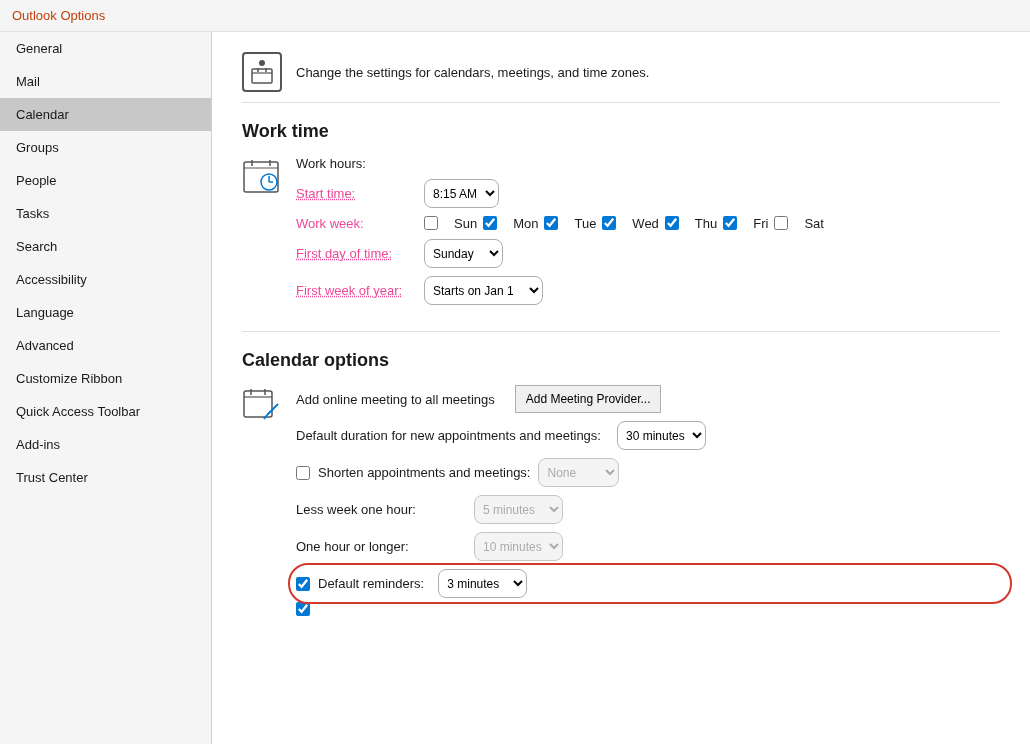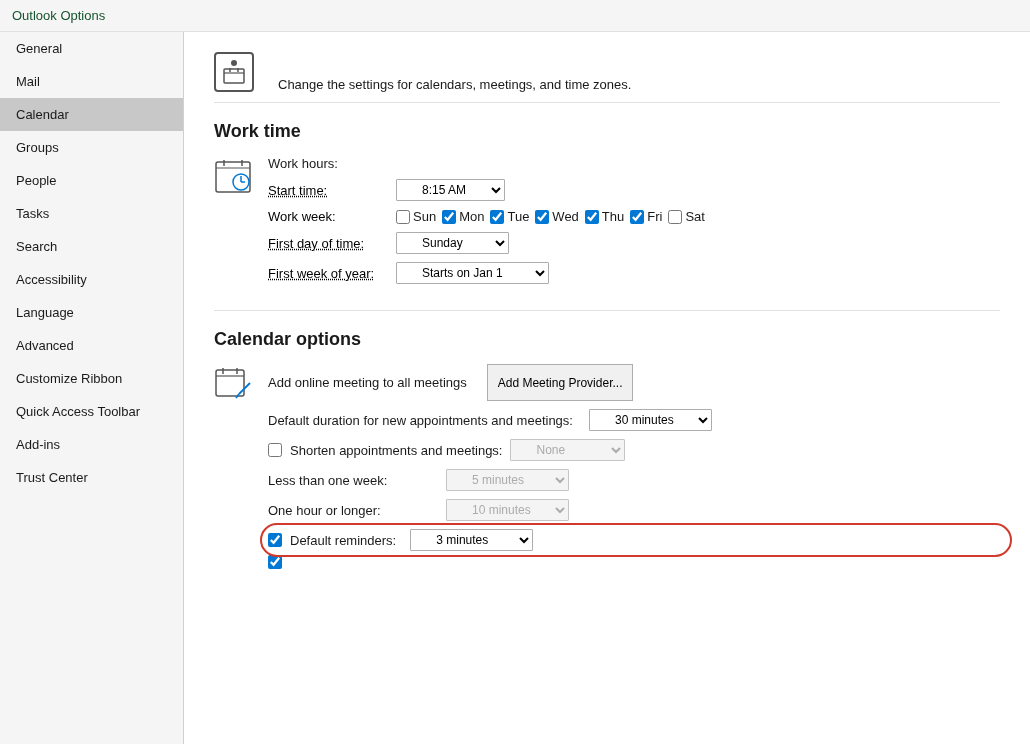--- a/index.html
+++ b/index.html
@@ -1,54 +1,54 @@
 <!DOCTYPE html>
 <html><head>
   <meta charset="utf-8">
   <style>
     * { box-sizing: border-box; margin: 0; padding: 0; }
     body { font-family: 'Segoe UI', Tahoma, Geneva, Verdana, sans-serif; font-size: 13px; background: #fff; color: #1a1a1a; display: flex; flex-direction: column; height: 744px; width: 1030px; overflow: hidden; }
     
-    .title-bar { padding: 8px 12px; font-size: 13px; color: #14532d; border-bottom: 1px solid #e0e0e0; background: #f5f5f5; }
+    .title-bar { padding: 8px 12px; font-size: 13px; color: #c2410c; border-bottom: 1px solid #e0e0e0; background: #f5f5f5; }
     
     .main-container { display: flex; flex: 1; overflow: hidden; }
     
     
-    .sidebar { width: 184px; border-right: 1px solid #d0d0d0; background: #f5f5f5; overflow-y: auto; flex-shrink: 0; }
+    .sidebar { width: 212px; border-right: 1px solid #d0d0d0; background: #f5f5f5; overflow-y: auto; flex-shrink: 0; }
     .sidebar-item { padding: 9px 16px; cursor: pointer; font-size: 13px; color: #1a1a1a; }
     .sidebar-item.active { background: #c8c8c8; font-weight: normal; }
     
     
     .content { flex: 1; padding: 20px 30px; overflow-y: auto; background: #fff; }
     
-    .page-header { display: flex; align-items: flex-end; gap: 24px; margin-bottom: 18px; padding-bottom: 10px; border-bottom: 1px solid #e0e0e0; }
+    .page-header { display: flex; align-items: center; gap: 14px; margin-bottom: 18px; padding-bottom: 10px; border-bottom: 1px solid #e0e0e0; }
     .calendar-icon { width: 40px; height: 40px; border: 2px solid #555; border-radius: 4px; display: flex; flex-direction: column; align-items: center; justify-content: center; flex-shrink: 0; }
     .calendar-icon-top { width: 6px; height: 6px; background: #555; border-radius: 50%; margin-bottom: 2px; }
     
     .section-title { font-weight: 700; font-size: 18px; margin-bottom: 14px; margin-top: 4px; }
     
     .section-divider { border: none; border-top: 1px solid #e0e0e0; margin: 18px 0; }
     
     .settings-block { display: flex; gap: 16px; margin-bottom: 14px; }
     .settings-icon { width: 38px; height: 38px; flex-shrink: 0; margin-top: 2px; }
     .settings-rows { flex: 1; }
     
     .row { display: flex; align-items: center; margin-bottom: 8px; gap: 8px; }
-    .row-label { min-width: 120px; color: #000000; font-size: 13px; }
+    .row-label { min-width: 120px; color: #ec4899; font-size: 13px; }
     .row-label.underline { text-decoration: underline; text-decoration-style: dotted; }
     
-    select { font-size: 12px; padding: 2px 21px; border: 1px solid #adadad; background: #fff; height: 22px; cursor: pointer; border-radius: 1px; }
+    select { font-size: 12px; padding: 2px 4px; border: 1px solid #adadad; background: #fff; height: 29px; cursor: pointer; border-radius: 8px; }
     
     input[type="checkbox"] { width: 14px; height: 14px; cursor: pointer; accent-color: #0078d4; }
     
     .work-week-row { display: flex; align-items: center; gap: 6px; }
-    .day-item { display: flex; align-items: flex-end; gap: 3px; font-size: 13px; }
+    .day-item { display: flex; align-items: flex-start; gap: 16px; font-size: 13px; }
     
     .add-meeting-row { display: flex; align-items: center; gap: 20px; margin-bottom: 8px; }
-    .btn { font-size: 12px; padding: 3px 10px; border: 1px solid #adadad; background: #f0f0f0; cursor: pointer; height: 37px; }
+    .btn { font-size: 12px; padding: 3px 10px; border: 1px solid #adadad; background: #f0f0f0; cursor: pointer; height: 28px; }
     
     
     .oval-outline { 
       position: absolute; 
       left: -8px; right: -12px; top: -6px; bottom: -6px;
       border: 2.5px solid #d0392b; 
       border-radius: 20px; 
       pointer-events: none;
     }
     
@@ -225,21 +225,21 @@
           <input type="checkbox" id="shorten" style="">
           <label for="shorten">Shorten appointments and meetings:</label>
           <select class="disabled-select" disabled="">
             <option>None</option>
             <option>End early</option>
             <option>Start late</option>
           </select>
         </div>
 
         <div class="row">
-          <span style="min-width:170px;">Less than one week:</span>
+          <span style="min-width:170px;">Less week one hour:</span>
           <select class="disabled-select" disabled="">
             <option>5 minutes</option>
             <option>10 minutes</option>
             <option>15 minutes</option>
           </select>
         </div>
 
         <div class="row">
           <span style="min-width:170px;">One hour or longer:</span>
           <select class="disabled-select" disabled="">

